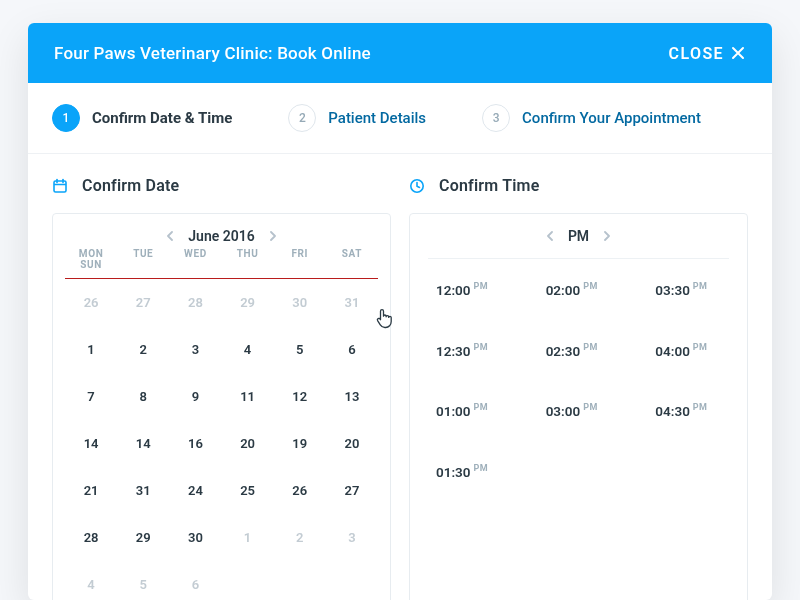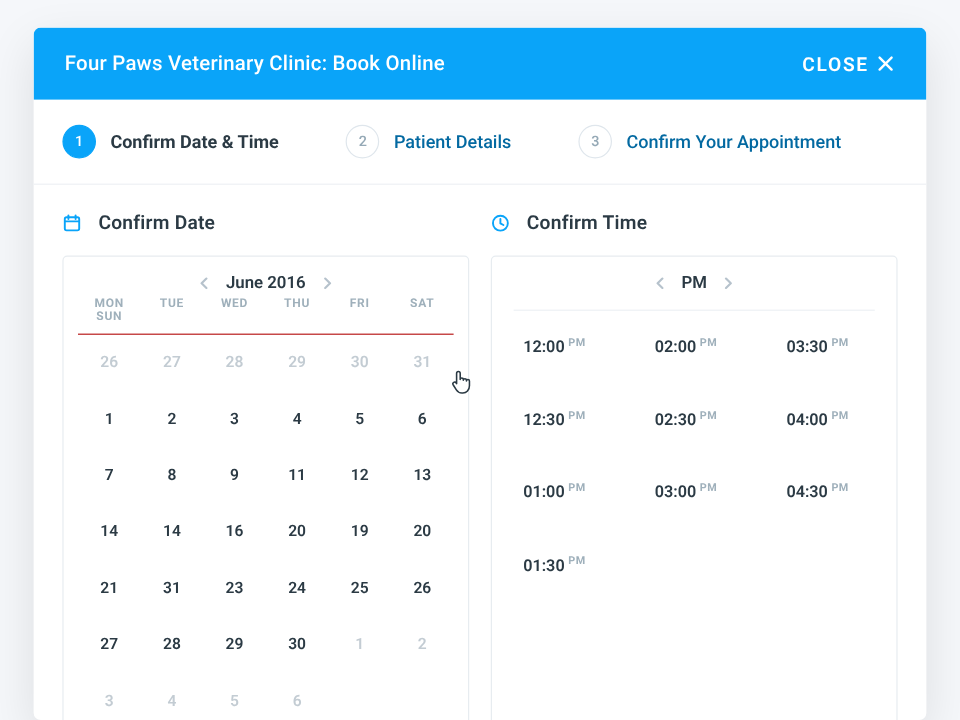--- a/index.html
+++ b/index.html
@@ -306,21 +306,20 @@
             <div class="day">12</div>
             <div class="day">13</div>
             <div class="day">14</div>
             <div class="day">14</div>
             <div class="day">16</div>
             <div class="day">20</div>
             <div class="day">19</div>
             <div class="day">20</div>
             <div class="day">21</div>
             <div class="day">31</div>
-            <div class="day">23</div>
             <div class="day">24</div>
             <div class="day">25</div>
             <div class="day">26</div>
             <div class="day">27</div>
             <div class="day">28</div>
             <div class="day">29</div>
             <div class="day">30</div>
             <div class="day muted">1</div>
             <div class="day muted">2</div>
             <div class="day muted">3</div>

